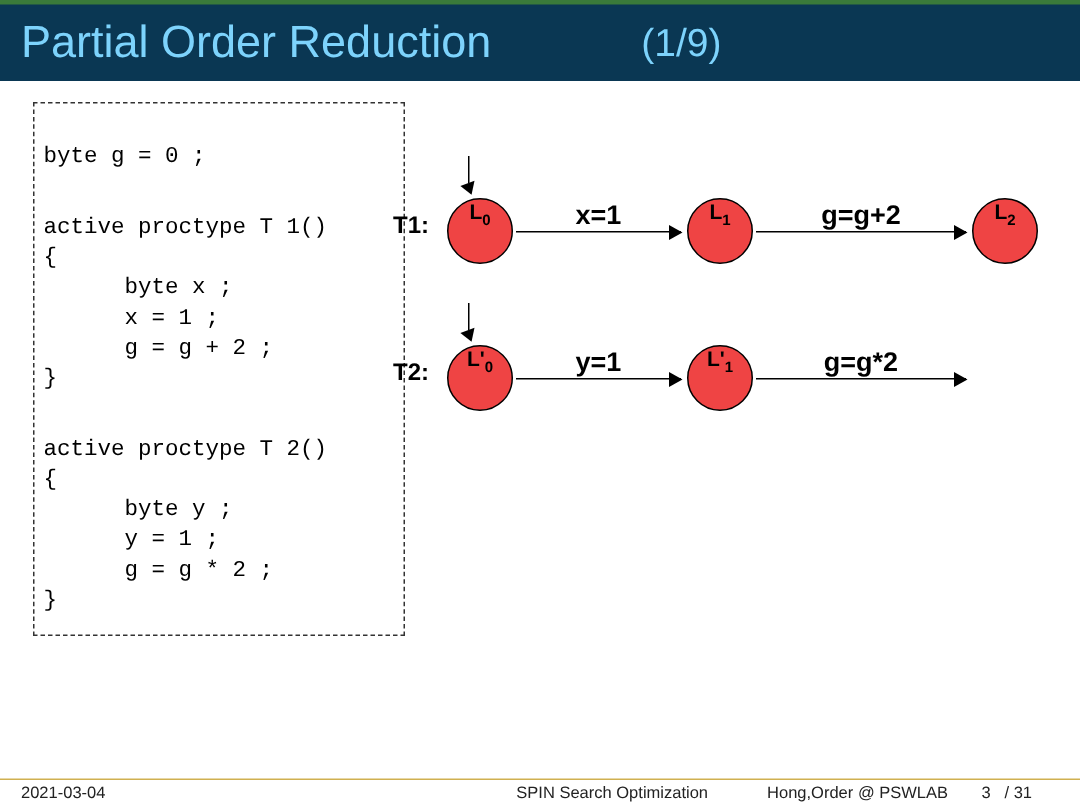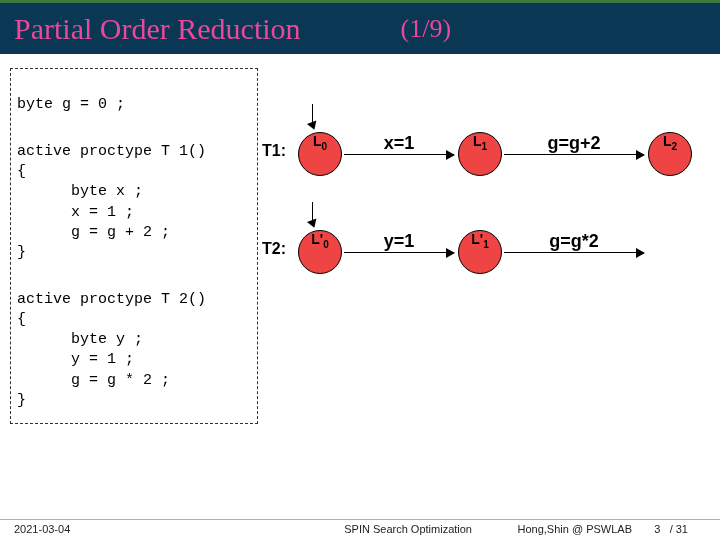--- a/index.html
+++ b/index.html
@@ -7,40 +7,39 @@
     width: 720px;
     height: 540px;
     background: #fff;
     font-family: sans-serif;
     position: relative;
     overflow: hidden;
   }
   .topbar {
     background: #0a3753;
     border-top: 3px solid #3a7a3a;
-    color: #ec4899;
+    color: #7dd3fc;
     height: 54px;
     display: flex;
     align-items: center;
     padding: 0 14px;
-    font-family: Liberation Serif, serif;
   }
   .topbar .title {
     font-size: 30px;
     font-weight: 300;
     flex: 0 0 auto;
   }
   .topbar .counter {
     font-size: 26px;
     font-weight: 300;
     margin-left: 100px;
   }
   .content {
     position: relative;
-    padding: 14px 10px 0 10px;
+    padding: 14px 10px 0 22px;
   }
   .codebox {
     border: 1px dashed #333;
     width: 248px;
     font-family: "Courier New", monospace;
     font-size: 15px;
     line-height: 1.35;
     padding: 6px 6px;
     white-space: pre;
   }
@@ -209,15 +208,15 @@
         </div>
     </div>
 
   </div>
 
 </div>
 
 <div class="footer">
   <span class="date">2021-03-04</span>
   <span class="center">SPIN Search Optimization</span>
-  <span class="right">Hong,Shin @ PSWLAB</span>
+  <span class="right">Hong,Order @ PSWLAB</span>
   <span class="far"><span>3</span>&nbsp;&nbsp;&nbsp;<span>/ 31</span></span>
 </div>
 
 </body></html>

